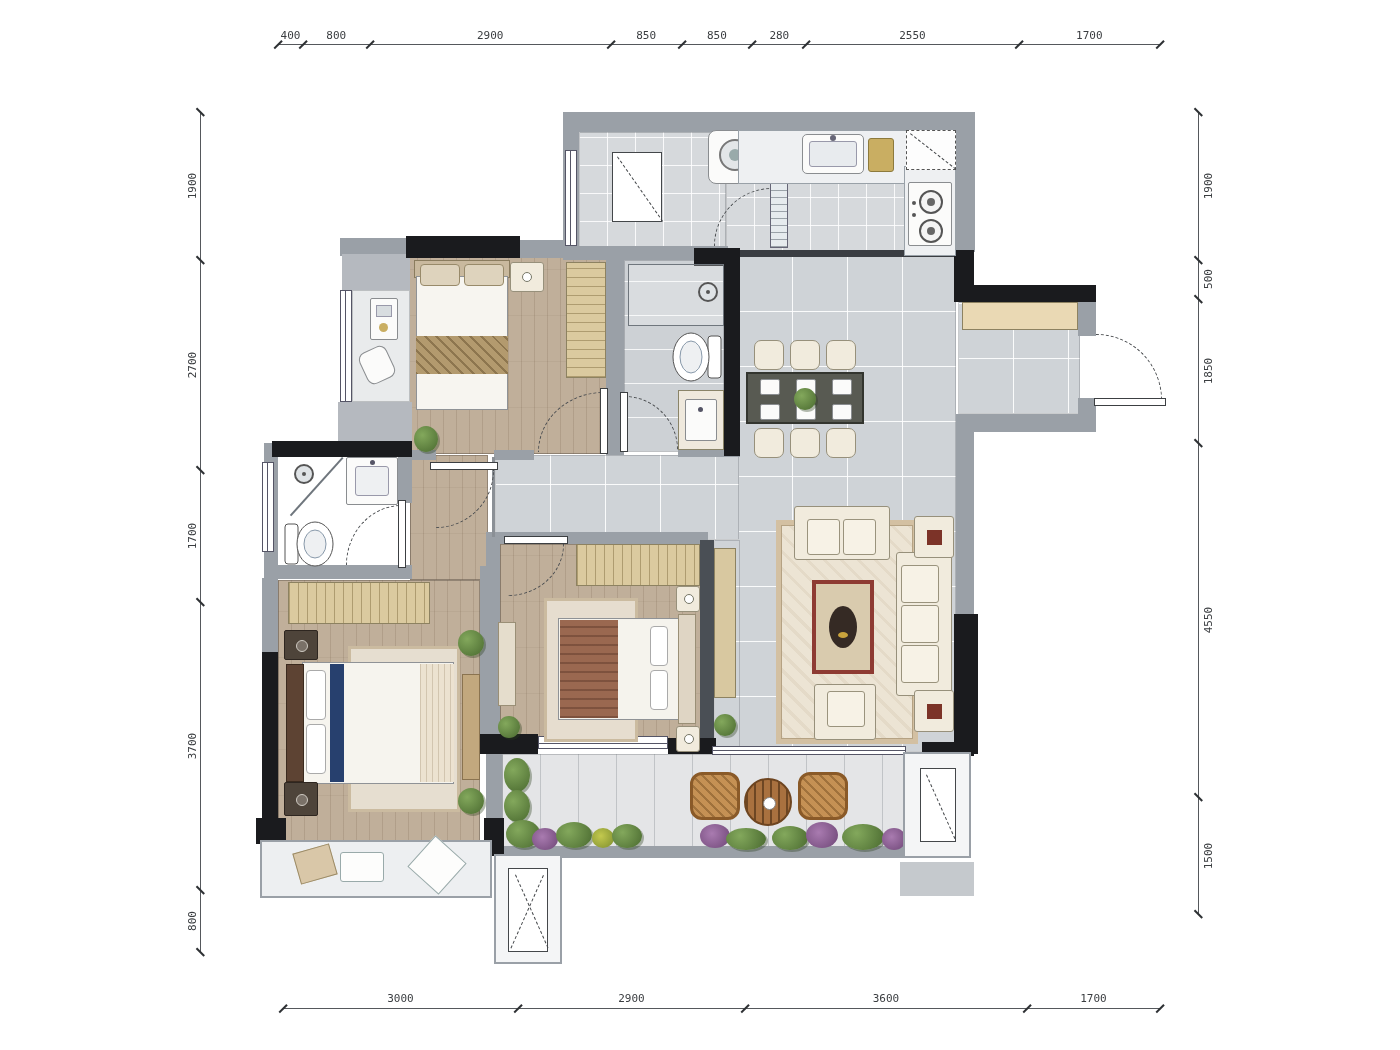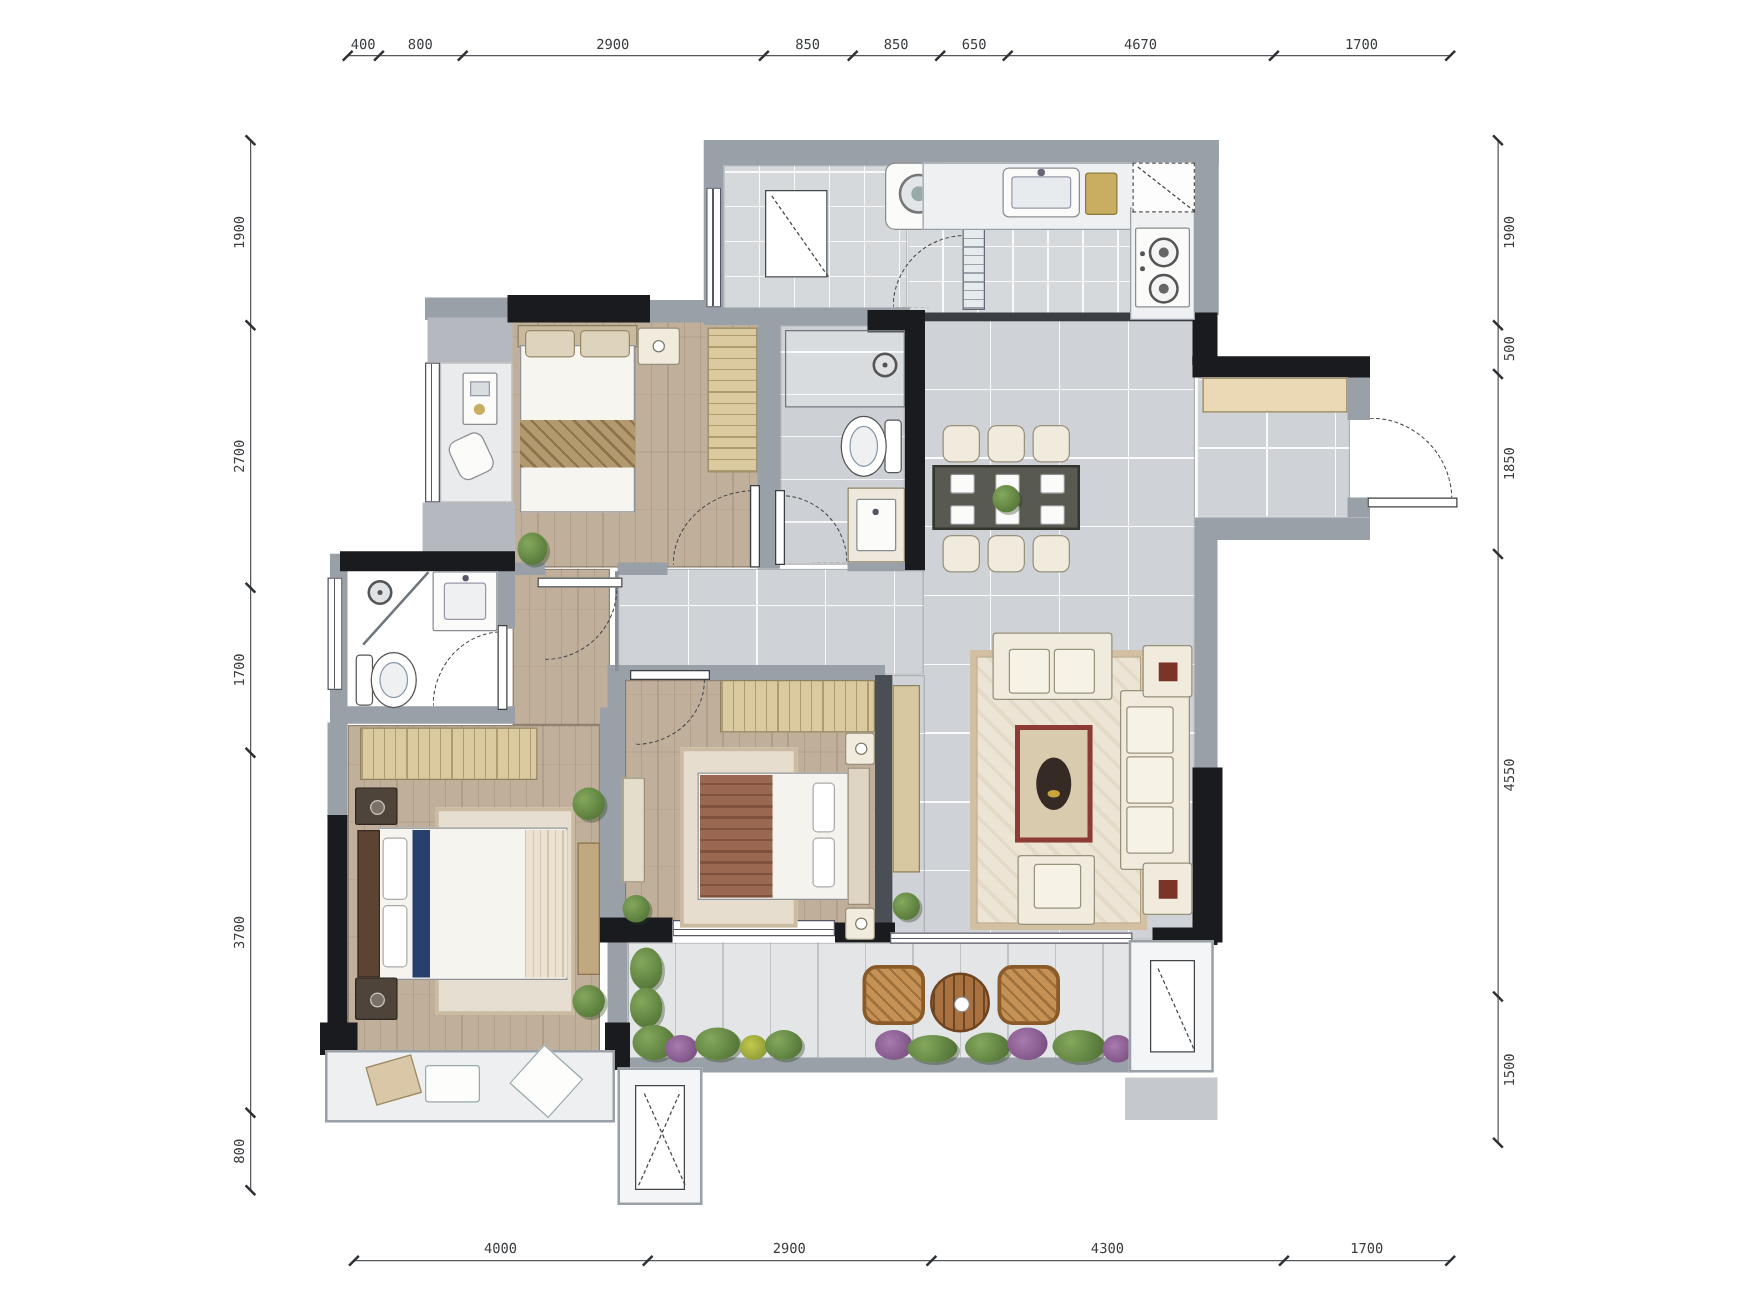--- a/index.html
+++ b/index.html
@@ -321,35 +321,35 @@
       <span class="dimlab" style="left: 12.4811px; top: 1px; transform: translateX(-50%);">400</span>
       <div class="tick" style="width: 1.6px; height: 11px; left: 0px; top: 11px; transform: translateX(-50%) rotate(45deg);"></div>
       <span class="dimlab" style="left: 58.2453px; top: 1px; transform: translateX(-50%);">800</span>
       <div class="tick" style="width: 1.6px; height: 11px; left: 24.9623px; top: 11px; transform: translateX(-50%) rotate(45deg);"></div>
       <span class="dimlab" style="left: 212.179px; top: 1px; transform: translateX(-50%);">2900</span>
       <div class="tick" style="width: 1.6px; height: 11px; left: 91.5283px; top: 11px; transform: translateX(-50%) rotate(45deg);"></div>
       <span class="dimlab" style="left: 368.193px; top: 1px; transform: translateX(-50%);">850</span>
       <div class="tick" style="width: 1.6px; height: 11px; left: 332.83px; top: 11px; transform: translateX(-50%) rotate(45deg);"></div>
       <span class="dimlab" style="left: 438.92px; top: 1px; transform: translateX(-50%);">850</span>
       <div class="tick" style="width: 1.6px; height: 11px; left: 403.557px; top: 11px; transform: translateX(-50%) rotate(45deg);"></div>
-      <span class="dimlab" style="left: 501.325px; top: 1px; transform: translateX(-50%);">650</span>
+      <span class="dimlab" style="left: 501.325px; top: 1px; transform: translateX(-50%);">280</span>
       <div class="tick" style="width: 1.6px; height: 11px; left: 474.283px; top: 11px; transform: translateX(-50%) rotate(45deg);"></div>
-      <span class="dimlab" style="left: 634.458px; top: 1px; transform: translateX(-50%);">4670</span>
+      <span class="dimlab" style="left: 634.458px; top: 1px; transform: translateX(-50%);">2550</span>
       <div class="tick" style="width: 1.6px; height: 11px; left: 528.368px; top: 11px; transform: translateX(-50%) rotate(45deg);"></div>
       <span class="dimlab" style="left: 811.274px; top: 1px; transform: translateX(-50%);">1700</span>
       <div class="tick" style="width: 1.6px; height: 11px; left: 740.547px; top: 11px; transform: translateX(-50%) rotate(45deg);"></div>
       <div class="tick" style="width: 1.6px; height: 11px; left: 882px; top: 11px; transform: translateX(-50%) rotate(45deg);"></div>
     </div>
   <div class="ruler" id="ruler-bottom" style="left:283px;top:992px;width:877px;height:24px">
       <div class="dimline" style="left: 0px; right: 0px; height: 1px; top: 16px;"></div>
-      <span class="dimlab" style="left: 117.455px; top: 0px; transform: translateX(-50%);">4000</span>
+      <span class="dimlab" style="left: 117.455px; top: 0px; transform: translateX(-50%);">3000</span>
       <div class="tick" style="width: 1.6px; height: 11px; left: 0px; top: 11px; transform: translateX(-50%) rotate(45deg);"></div>
       <span class="dimlab" style="left: 348.451px; top: 0px; transform: translateX(-50%);">2900</span>
       <div class="tick" style="width: 1.6px; height: 11px; left: 234.911px; top: 11px; transform: translateX(-50%) rotate(45deg);"></div>
-      <span class="dimlab" style="left: 602.938px; top: 0px; transform: translateX(-50%);">4300</span>
+      <span class="dimlab" style="left: 602.938px; top: 0px; transform: translateX(-50%);">3600</span>
       <div class="tick" style="width: 1.6px; height: 11px; left: 461.991px; top: 11px; transform: translateX(-50%) rotate(45deg);"></div>
       <span class="dimlab" style="left: 810.442px; top: 0px; transform: translateX(-50%);">1700</span>
       <div class="tick" style="width: 1.6px; height: 11px; left: 743.884px; top: 11px; transform: translateX(-50%) rotate(45deg);"></div>
       <div class="tick" style="width: 1.6px; height: 11px; left: 877px; top: 11px; transform: translateX(-50%) rotate(45deg);"></div>
     </div>
   <div class="ruler" id="ruler-left" style="left:184px;top:112px;width:24px;height:840px">
       <div class="dimline" style="top: 0px; bottom: 0px; width: 1px; left: 16px;"></div>
       <span class="dimlab" style="top: 73.8889px; left: 8px; transform: translate(-50%, -50%) rotate(-90deg);">1900</span>
       <div class="tick" style="width: 11px; height: 1.6px; top: 0px; left: 11px; transform: translateY(-50%) rotate(45deg);"></div>
       <span class="dimlab" style="top: 252.778px; left: 8px; transform: translate(-50%, -50%) rotate(-90deg);">2700</span>

